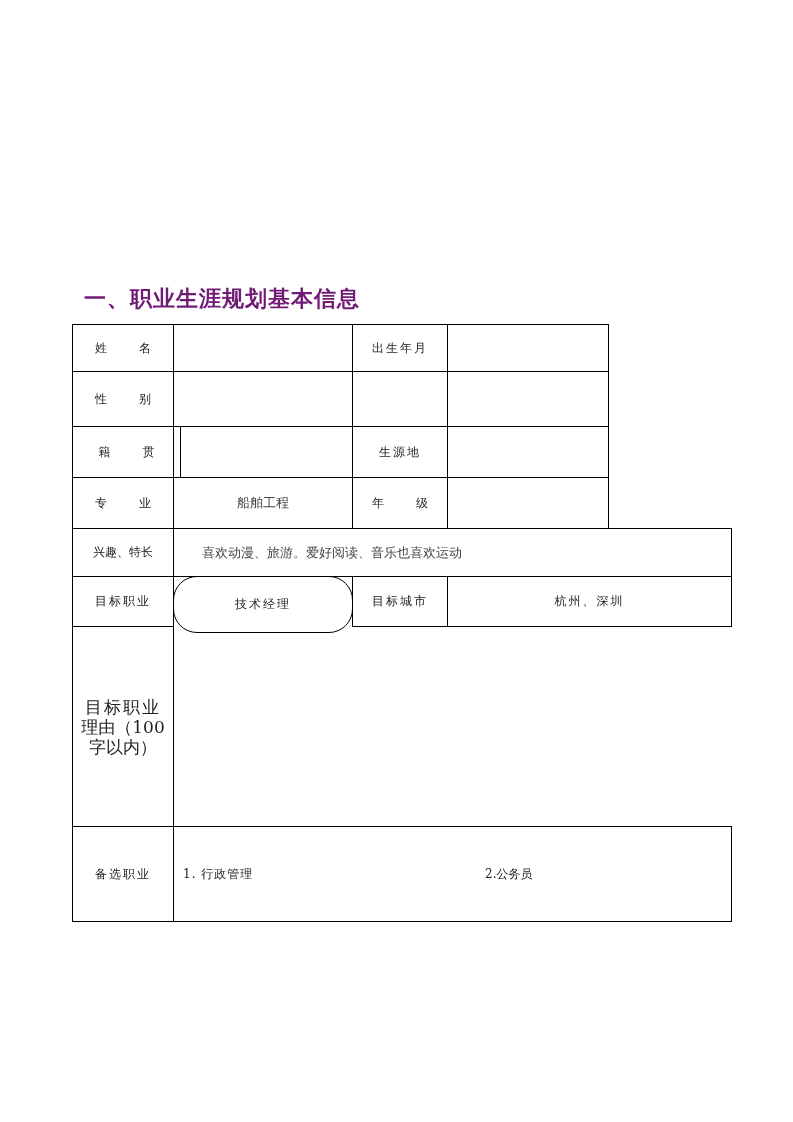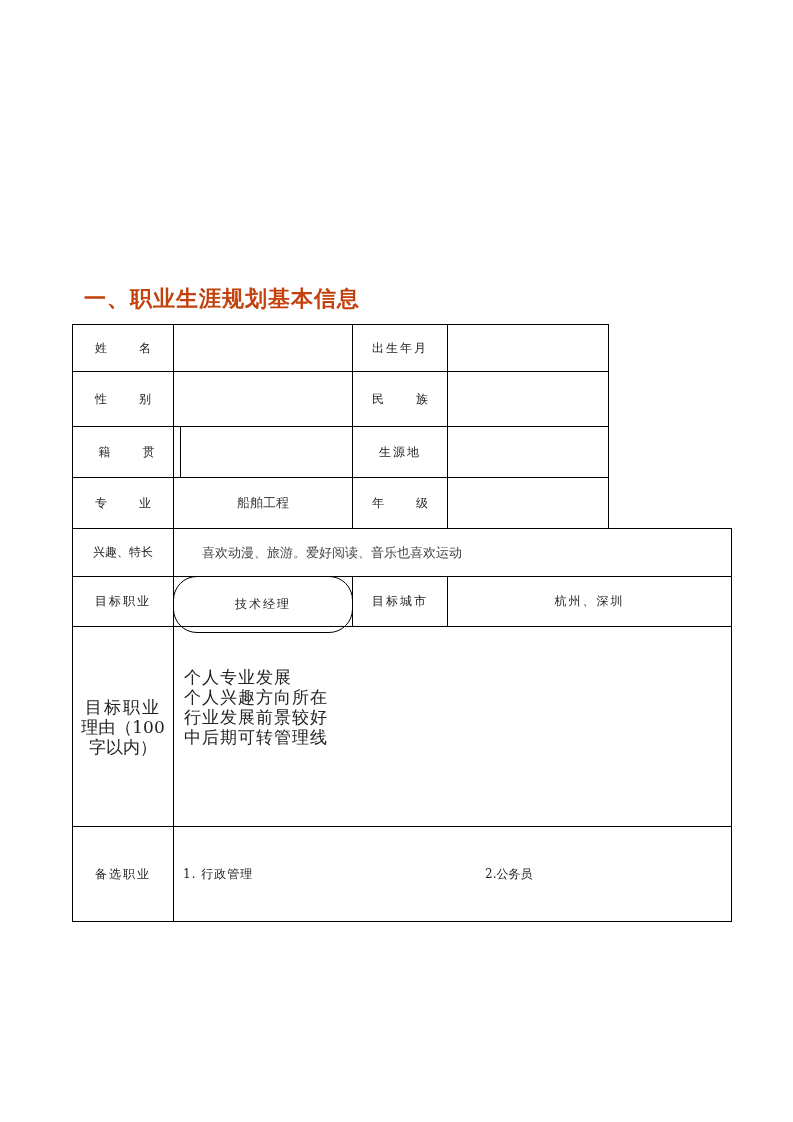--- a/index.html
+++ b/index.html
@@ -1,19 +1,19 @@
 <!DOCTYPE html>
 <html><head>
 <meta charset="utf-8">
 <style>
   html, body { margin:0; padding:0; background:#fff; }
   body { width:793px; height:1122px; position:relative; overflow:hidden;
          font-family:"DejaVu Serif","Liberation Serif",serif; color:#111; }
   .title { position:absolute; left:84px; top:284px; font-size:22px; font-weight:bold;
-           font-family:"DejaVu Sans","Liberation Sans",sans-serif; letter-spacing:1px; color:#c2410c; }
+           font-family:"DejaVu Sans","Liberation Sans",sans-serif; letter-spacing:1px; color:#701a75; }
   .tbl { position:absolute; left:72px; top:324px; width:660px; height:598px; }
   .cell { position:absolute; box-sizing:border-box; border:1px solid #000;
           display:flex; align-items:center; justify-content:center; font-size:12px; color:#222; }
   .label { letter-spacing:2px; }
   .spaced { letter-spacing:14px; padding-left:14px; }
   .small { font-size:13px; color:#444; }
   .reason-label { flex-direction:column; font-size:17px; line-height:20px; text-align:center; }
   .reason-text { justify-content:flex-start; align-items:center; padding-left:10px; font-size:17px; line-height:20px; letter-spacing:1px; }
   .reason-text .lines { display:flex; flex-direction:column; margin-top:-40px; }
   .alt { justify-content:flex-start; padding-left:9px; }
@@ -26,21 +26,20 @@
 
 <div class="tbl">
 
   <div class="cell spaced" style="left:0;top:0;width:102px;height:48px;">姓 名</div>
   <div class="cell" style="left:101px;top:0;width:180px;height:48px;"></div>
   <div class="cell label" style="left:280px;top:0;width:96px;height:48px;">出生年月</div>
   <div class="cell" style="left:375px;top:0;width:162px;height:48px;"></div>
 
   <div class="cell spaced" style="left:0;top:47px;width:102px;height:56px;">性 别</div>
   <div class="cell" style="left:101px;top:47px;width:180px;height:56px;"></div>
-  <div class="cell spaced" style="left:280px;top:47px;width:96px;height:56px;">民 族</div>
   <div class="cell" style="left:375px;top:47px;width:162px;height:56px;"></div>
 
   <div class="cell spaced" style="left:0;top:102px;width:109px;height:52px;">籍 贯</div>
   <div class="cell" style="left:101px;top:102px;width:180px;height:52px;"></div>
   <div class="cell label" style="left:280px;top:102px;width:96px;height:52px;">生源地</div>
   <div class="cell" style="left:375px;top:102px;width:162px;height:52px;"></div>
 
   <div class="cell spaced" style="left:0;top:153px;width:102px;height:52px;">专 业</div>
   <div class="cell small" style="left:101px;top:153px;width:180px;height:52px;">船舶工程</div>
   <div class="cell spaced" style="left:280px;top:153px;width:96px;height:52px;">年 级</div>
@@ -52,27 +51,19 @@
   <div class="cell label" style="left:0;top:252px;width:102px;height:51px;">目标职业</div>
   <div class="cell label" style="left:101px;top:252px;width:180px;height:57px;border-radius:24px;">技术经理</div>
   <div class="cell label" style="left:280px;top:252px;width:96px;height:51px;">目标城市</div>
   <div class="cell label" style="left:375px;top:252px;width:285px;height:51px;">杭州、深圳</div>
 
   <div class="cell reason-label" style="left:0;top:302px;width:102px;height:201px;">
     <span style="letter-spacing:2px;">目标职业</span>
     <span>理由（100</span>
     <span>字以内）</span>
   </div>
-  <div class="cell reason-text" style="left:101px;top:302px;width:559px;height:201px;">
-    <div class="lines">
-      <span>个人专业发展</span>
-      <span>个人兴趣方向所在</span>
-      <span>行业发展前景较好</span>
-      <span>中后期可转管理线</span>
-    </div>
-  </div>
 
   <div class="cell label" style="left:0;top:502px;width:102px;height:96px;">备选职业</div>
   <div class="cell alt" style="left:101px;top:502px;width:559px;height:96px;">
     <span style="width:302px;letter-spacing:1px;">1. 行政管理</span>
     <span>2.公务员</span>
   </div>
 </div>
 
 </body></html>

